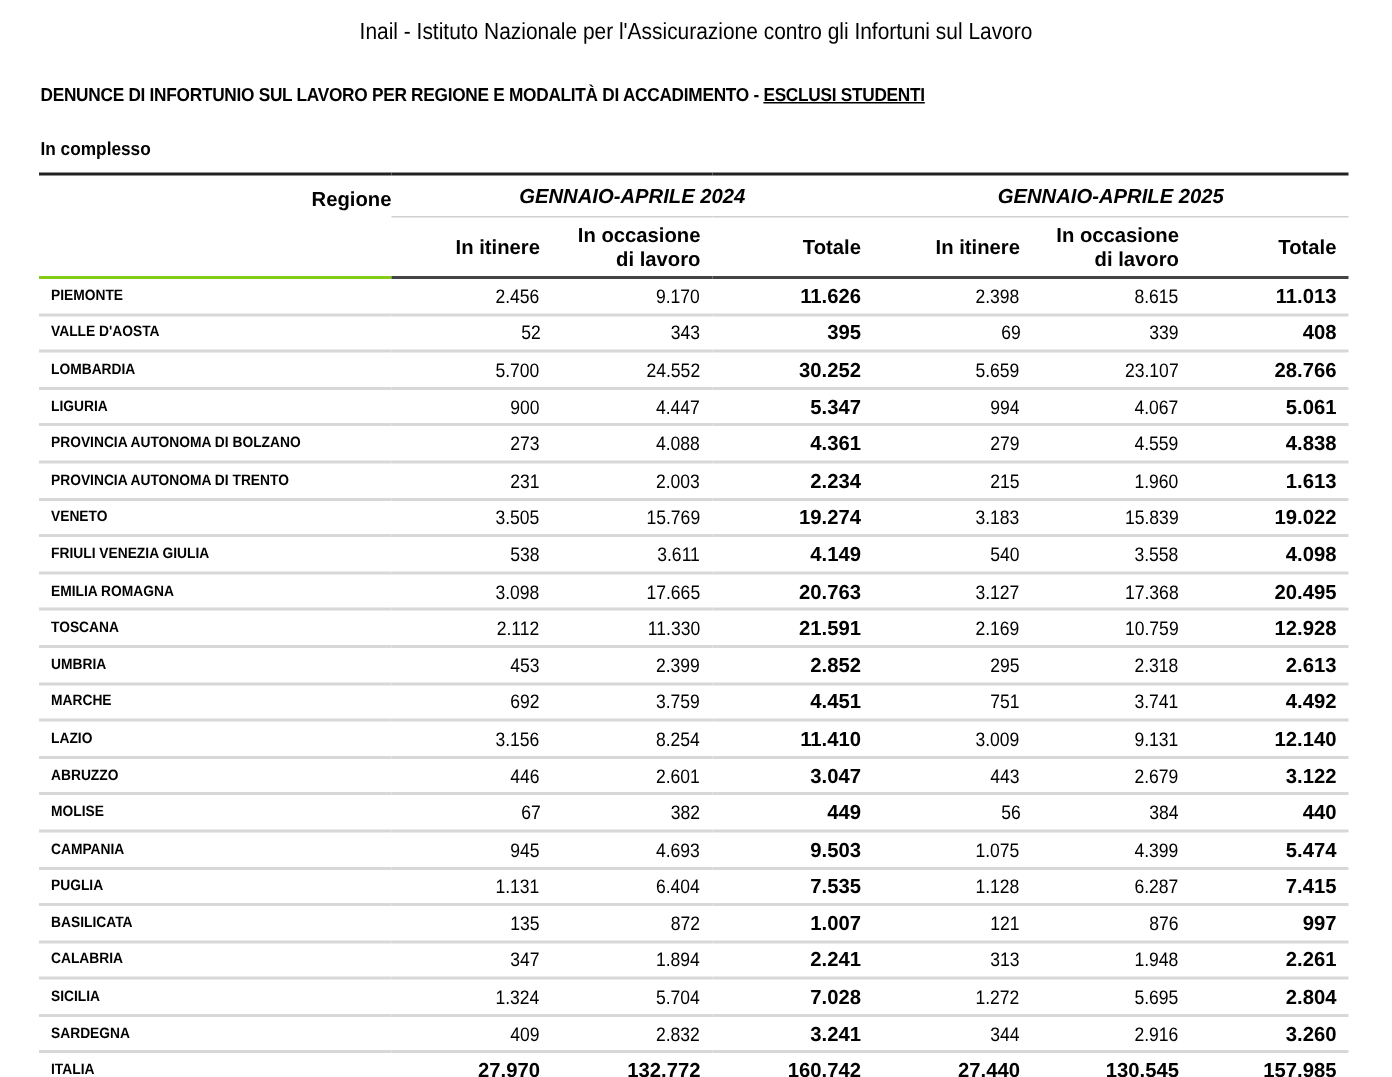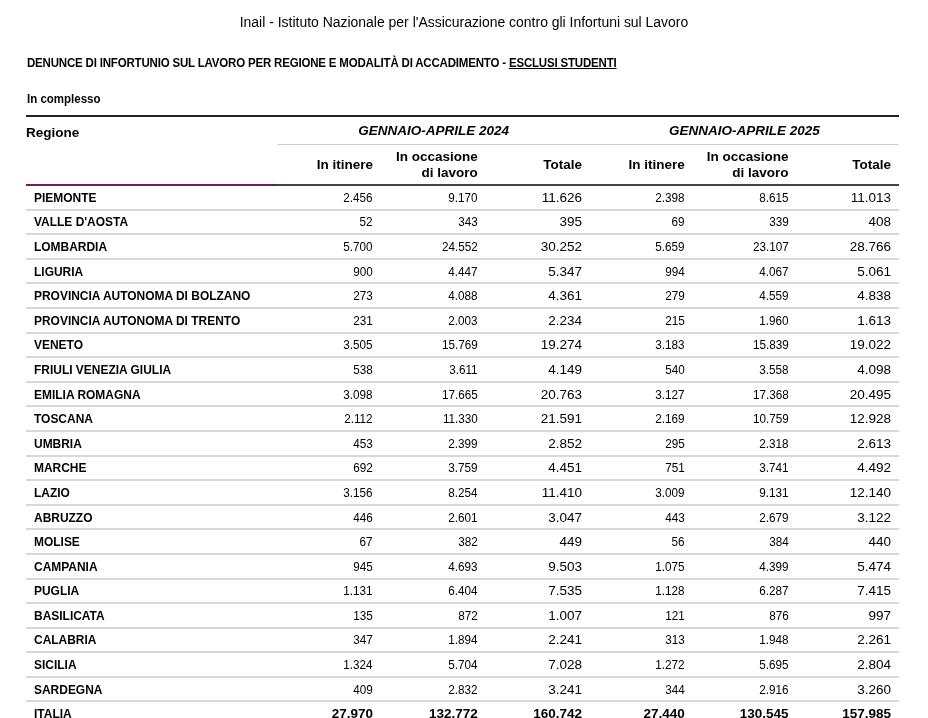--- a/index.html
+++ b/index.html
@@ -5,26 +5,26 @@
   html, body { margin: 0; padding: 0; background: #ffffff; }
   body { width: 928px; height: 718px; position: relative; font-family: "Liberation Sans", sans-serif; color: #000; overflow: hidden; }
   .org-title { position: absolute; top: 13px; left: 0; width: 928px; text-align: center; font-size: 15.5px; font-weight: normal; transform: scaleX(0.9); }
   .doc-title { position: absolute; top: 56px; left: 27px; font-size: 12.5px; font-weight: bold; letter-spacing: -0.2px; transform-origin: left; transform: scaleX(0.92); white-space: nowrap; }
   .doc-title .u { text-decoration: underline; }
   .section-title { position: absolute; top: 92px; left: 27px; font-size: 12.5px; font-weight: bold; transform-origin: left; transform: scaleX(0.92); }
   table { position: absolute; top: 115px; left: 26px; width: 873px; border-collapse: collapse; font-size: 13px; }
   table.tbl { border-top: 2px solid #222; border-bottom: 2px solid #222; }
   th { font-weight: bold; font-size: 13.5px; padding: 0; }
   th.period { height: 27px; text-align: center; vertical-align: middle; border-bottom: 1px solid #d0d0d0; font-style: italic; }
-  th.regione { text-align: left; vertical-align: middle; padding-bottom: 36px; border-bottom: 2px solid #701a75; }
+  th.regione { text-align: right; vertical-align: middle; padding-bottom: 36px; border-bottom: 2px solid #84cc16; }
   th.sub { height: 39px; text-align: right; vertical-align: middle; padding-right: 8px; border-bottom: 2px solid #444; line-height: 16px; }
   td { height: 22.6px; padding: 0 8px 0 8px; border-bottom: 2px solid #d8d8d8; white-space: nowrap; }
-  td.name { text-align: left; font-weight: bold; font-size: 13px; transform-origin: left; }
+  td.name { text-align: left; font-weight: bold; font-size: 10px; transform-origin: left; }
   td.num { text-align: right; font-size: 13px; }
-  td.tot { text-align: right; font-weight: normal; font-size: 13.5px; }
+  td.tot { text-align: right; font-weight: bold; font-size: 13.5px; }
   tr.total-row td { font-weight: bold; border-bottom: none; }
   .n-cond { display: inline-block; transform: scaleX(0.9); transform-origin: right; }
   .name-cond { display: inline-block; transform: scaleX(0.92); transform-origin: left; }
   col.c0 { width: 235px; } col.c1 { width: 107px; } col.c2 { width: 107px; } col.c3 { width: 107px; }
   col.c4 { width: 106px; } col.c5 { width: 106px; } col.c6 { width: 105px; }
 </style>
 </head>
 <body>
 
 <div class="org-title">Inail - Istituto Nazionale per l'Assicurazione contro gli Infortuni sul Lavoro</div>

